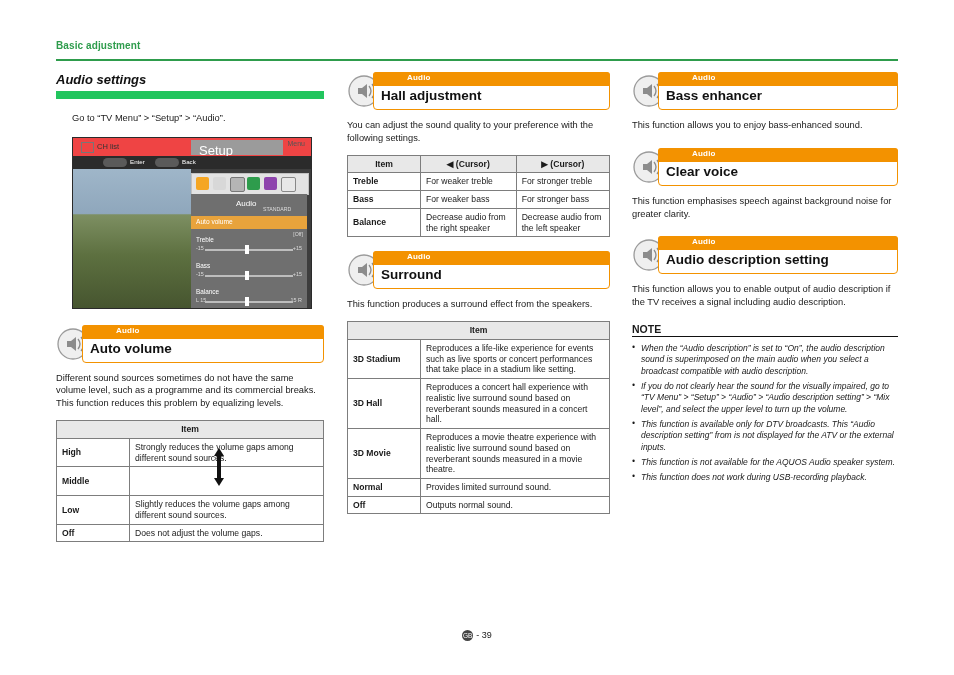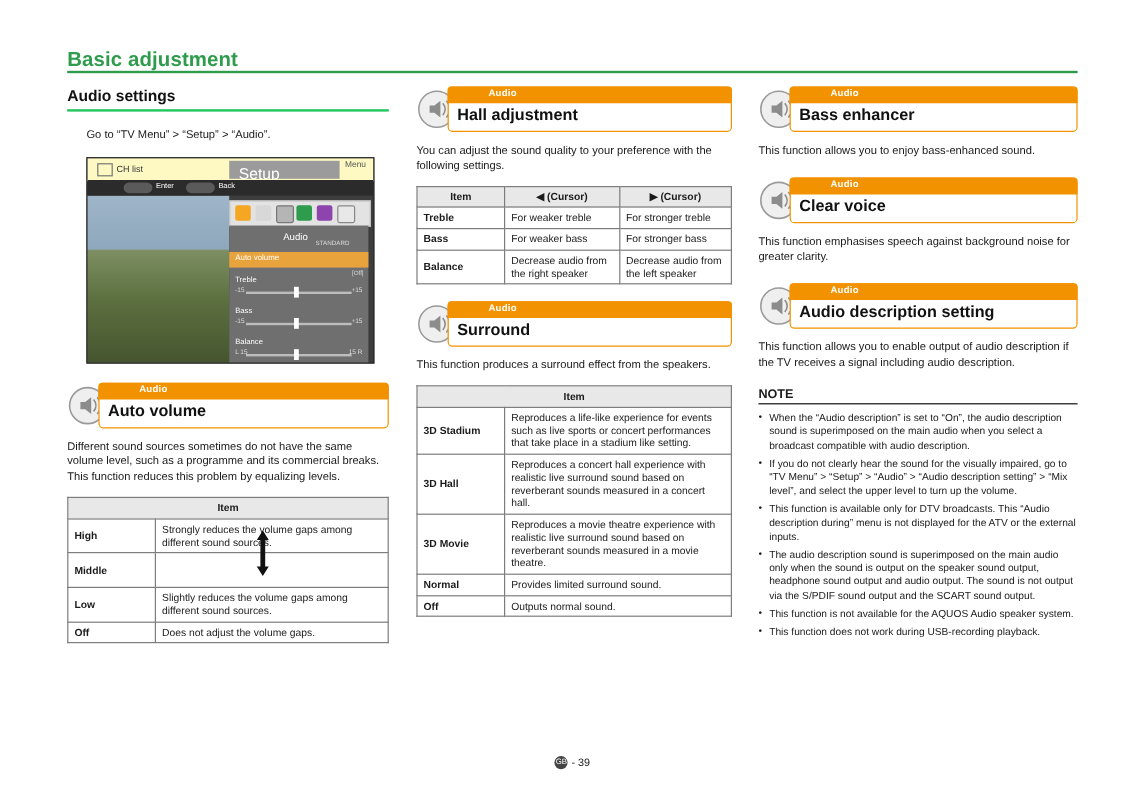--- a/index.html
+++ b/index.html
@@ -5,31 +5,31 @@
   html,body{margin:0;padding:0;}
   body{
     width:954px;height:675px;background:#ffffff;
     font-family:"Liberation Sans", sans-serif;
     color:#1a1a1a;position:relative;overflow:hidden;
   }
   .page{position:absolute;left:0;top:0;width:954px;height:675px;}
 
   
   .hdr{position:absolute;left:56px;top:40px;width:842px;}
-  .hdr-title{font-size:17px;font-weight:bold;color:#2e9c4c;letter-spacing:.1px;}
+  .hdr-title{font-size:10px;font-weight:bold;color:#2e9c4c;letter-spacing:.1px;}
   .hdr-rule{position:absolute;left:0;top:19px;width:842px;height:2px;background:#2e9c4c;}
 
   
   .col{position:absolute;top:72px;}
   .col1{left:56px;width:268px;}
   .col2{left:347px;width:263px;}
   .col3{left:632px;width:266px;}
 
   
-  .sec-title{font-size:13px;font-weight:bold;color:#111;padding-bottom:4px;border-bottom:2px solid #22c55e;}
+  .sec-title{font-size:13px;font-weight:bold;color:#111;padding-bottom:4px;border-bottom:8px solid #22c55e;font-style:italic;}
   .intro{font-size:9.3px;margin:13px 0 12px 16px;line-height:1.35;}
 
   
   .banner{position:relative;height:38px;margin:0;}
   .banner .bar{
     position:absolute;left:26px;top:0;right:0;height:38px;
     border:1.6px solid #f39200;border-radius:4px;background:#fff;box-sizing:border-box;
   }
   .banner .cap{
     position:absolute;left:26px;top:0;right:0;height:14px;
@@ -51,27 +51,27 @@
 
   
   table{border-collapse:collapse;width:100%;font-size:8.6px;}
   table td,table th{border:1px solid #7d7d7d;padding:3px 5px;vertical-align:middle;line-height:1.25;}
   th{background:#e8e8e8;font-weight:bold;text-align:center;font-size:8.6px;}
   td.k{font-weight:bold;white-space:nowrap;width:62px;}
   .tbl-wrap{margin-top:10px;}
 
   
   .note-h{font-size:10.5px;font-weight:bold;margin-top:14px;border-bottom:1.5px solid #111;padding-bottom:1px;}
-  ul.note{list-style:none;margin:6px 0 0 0;padding:0;font-size:8.5px;line-height:1.33;}
+  ul.note{list-style:none;margin:6px 0 0 0;padding:0;font-size:8.5px;line-height:1.33;font-style:italic;}
   ul.note li{position:relative;padding-left:9px;margin-bottom:4px;}
   ul.note li:before{content:"•";position:absolute;left:0;top:-1px;}
 
   
   .tv{position:relative;margin-top:10px;margin-left:16px;width:238px;height:170px;background:#3d3d3d;border:1px solid #2a2a2a;}
-  .tv-top{position:absolute;left:0;top:0;width:238px;height:18px;background:#fef9c3;border-bottom:1px solid #bdbdbd;}
+  .tv-top{position:absolute;left:0;top:0;width:238px;height:18px;background:#ef4444;border-bottom:1px solid #bdbdbd;}
   .tv-top .chlist{position:absolute;left:24px;top:4px;font-size:7.5px;color:#333;}
   .tv-top .setup{position:absolute;left:118px;top:2px;width:92px;height:15px;background:#9b9b9b;}
   .tv-top .setup span{position:absolute;left:8px;top:3px;font-size:13px;color:#fff;text-align:right;}
   .tv-menurow{position:absolute;left:0;top:18px;width:238px;height:13px;background:#2b2b2b;}
   .tv-menurow .pill{position:absolute;top:2px;height:9px;border-radius:5px;background:#5a5a5a;}
   .tv-menurow .t{position:absolute;top:2.5px;font-size:6.2px;color:#fff;}
   .tv-icons{position:absolute;left:118px;top:35px;width:116px;height:20px;background:#e3e3e3;border:1px solid #c2c2c2;}
   .tv-icons .ic{position:absolute;top:3px;width:13px;height:13px;background:#f5a623;border-radius:2px;}
   .tv-right{position:absolute;left:118px;top:56px;width:116px;height:114px;background:#6f6f6f;}
   .tv-audio{position:absolute;left:0;top:0;width:116px;height:20px;}
@@ -365,22 +365,21 @@
         <span>Audio</span>
       </div>
       <div class="name">Audio description setting</div>
     </div>
     <div class="p">This function allows you to enable output of audio description if the TV receives a signal including audio description.</div>
 
     <div class="note-h">NOTE</div>
     <ul class="note">
       <li>When the “Audio description” is set to “On”, the audio description sound is superimposed on the main audio when you select a broadcast compatible with audio description.</li>
       <li>If you do not clearly hear the sound for the visually impaired, go to “TV Menu” &gt; “Setup” &gt; “Audio” &gt; “Audio description setting” &gt; “Mix level”, and select the upper level to turn up the volume.</li>
-      <li>This function is available only for DTV broadcasts. This “Audio description during” menu is not displayed for the ATV or the external inputs.</li>
-      <li>The audio description sound is superimposed on the main audio only when the sound is output on the speaker sound output, headphone sound output and audio output. The sound is not output via the S/PDIF sound output and the SCART sound output.</li>
+      <li>This function is available only for DTV broadcasts. This “Audio description setting” from is not displayed for the ATV or the external inputs.</li>
       <li>This function is not available for the AQUOS Audio speaker system.</li>
       <li>This function does not work during USB-recording playback.</li>
     </ul>
   </div>
 
   <div class="footer">
     <span class="gb">GB</span><span>- 39</span>
   </div>
 
 </div>

